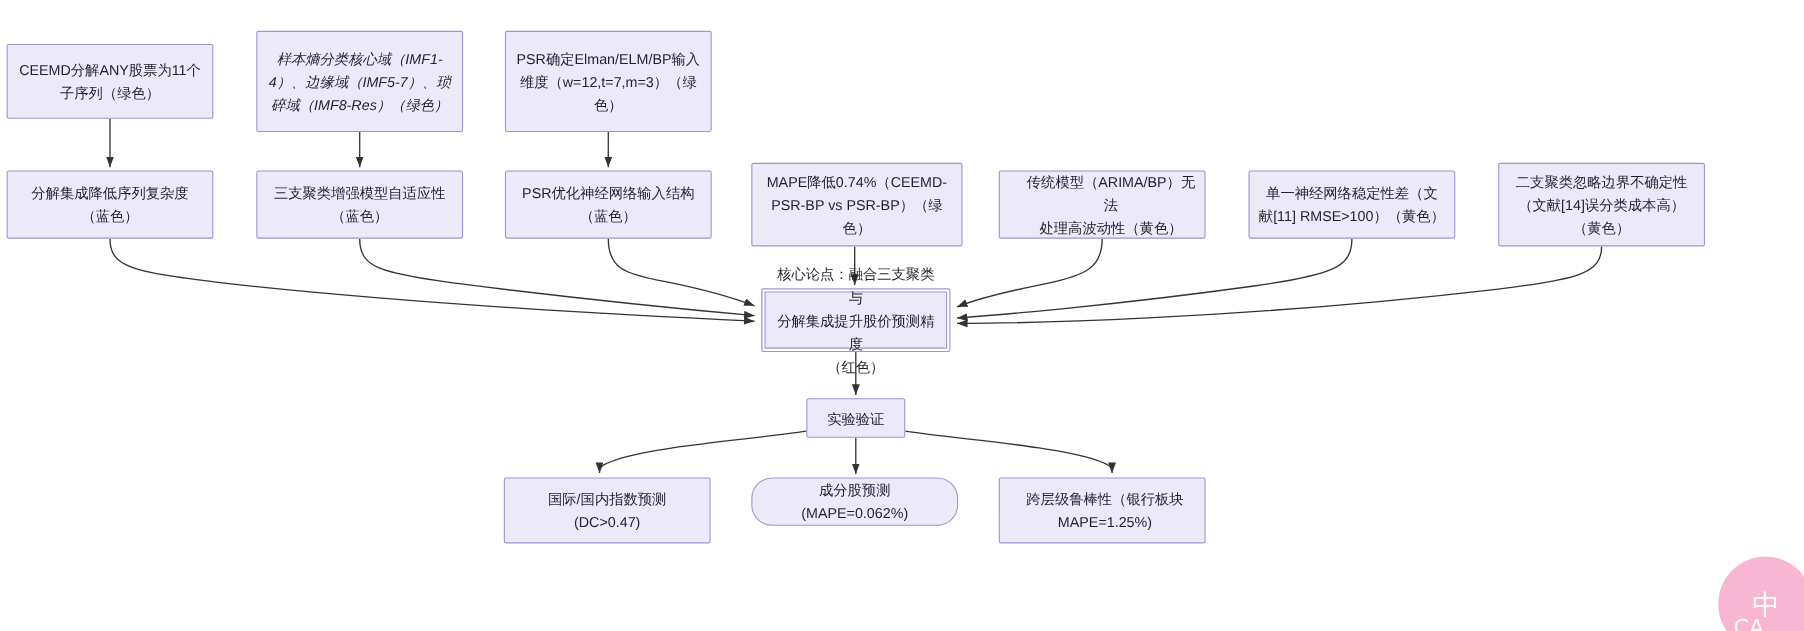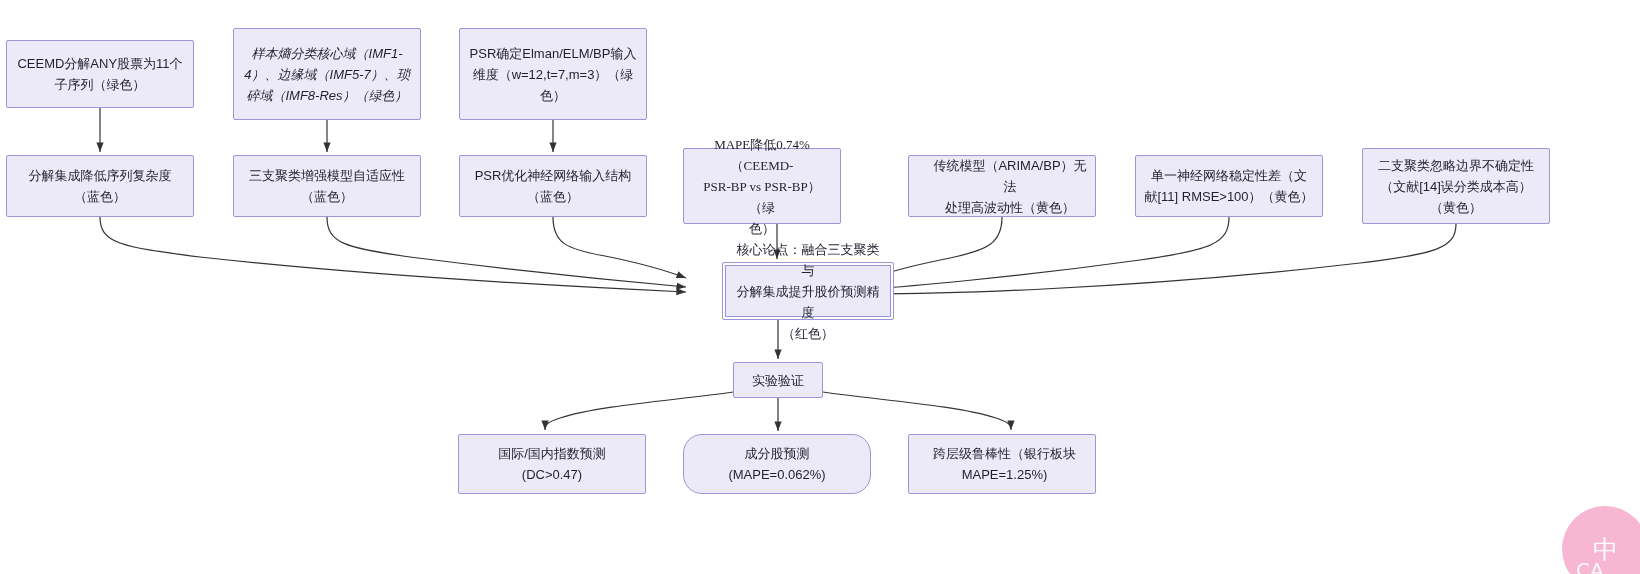--- a/index.html
+++ b/index.html
@@ -110,21 +110,21 @@
   <div class="node" style="left:233px;top:155px;width:188px;height:62px;">
     <span class="txt">三支聚类增强模型自适应性
 （蓝色）</span>
   </div>
 
   <div class="node" style="left:459px;top:155px;width:188px;height:62px;">
     <span class="txt">PSR优化神经网络输入结构
 （蓝色）</span>
   </div>
 
-  <div class="node" style="left:683px;top:148px;width:158px;height:76px;font-family:Liberation Serif, serif;">
+  <div class="node" style="left:683px;top:148px;width:192px;height:76px;">
     <span class="txt">MAPE降低0.74%（CEEMD-
 PSR-BP vs PSR-BP）（绿
 色）</span>
   </div>
 
   <div class="node" style="left:908px;top:155px;width:188px;height:62px;padding-left:24px;">
     <span class="txt">传统模型（ARIMA/BP）无法
 处理高波动性（黄色）</span>
   </div>
 
@@ -132,36 +132,36 @@
     <span class="txt">单一神经网络稳定性差（文
 献[11] RMSE&gt;100）（黄色）</span>
   </div>
 
   <div class="node" style="left:1362px;top:148px;width:188px;height:76px;">
     <span class="txt">二支聚类忽略边界不确定性
 （文献[14]误分类成本高）
 （黄色）</span>
   </div>
 
-  <div class="node core" style="left:692px;top:262px;width:172px;height:58px;margin-left:30px;">
+  <div class="node core" style="left:692px;top:262px;width:172px;height:58px;">
     <span class="txt">核心论点：融合三支聚类与
 分解集成提升股价预测精度
 （红色）</span>
   </div>
 
   <div class="node" style="left:733px;top:362px;width:90px;height:36px;">
     <span class="txt">实验验证</span>
   </div>
 
   <div class="node" style="left:458px;top:434px;width:188px;height:60px;">
     <span class="txt">国际/国内指数预测
 (DC&gt;0.47)</span>
   </div>
 
-  <div class="node" style="left:683px;top:434px;width:188px;height:60px;border-radius:19px;">
+  <div class="node" style="left:683px;top:434px;width:188px;height:44px;border-radius:19px;">
     <span class="txt">成分股预测
 (MAPE=0.062%)</span>
   </div>
 
   <div class="node" style="left:908px;top:434px;width:188px;height:60px;padding-left:13px;">
     <span class="txt">跨层级鲁棒性（银行板块
 MAPE=1.25%)</span>
   </div>
 
   <div class="watermark">

